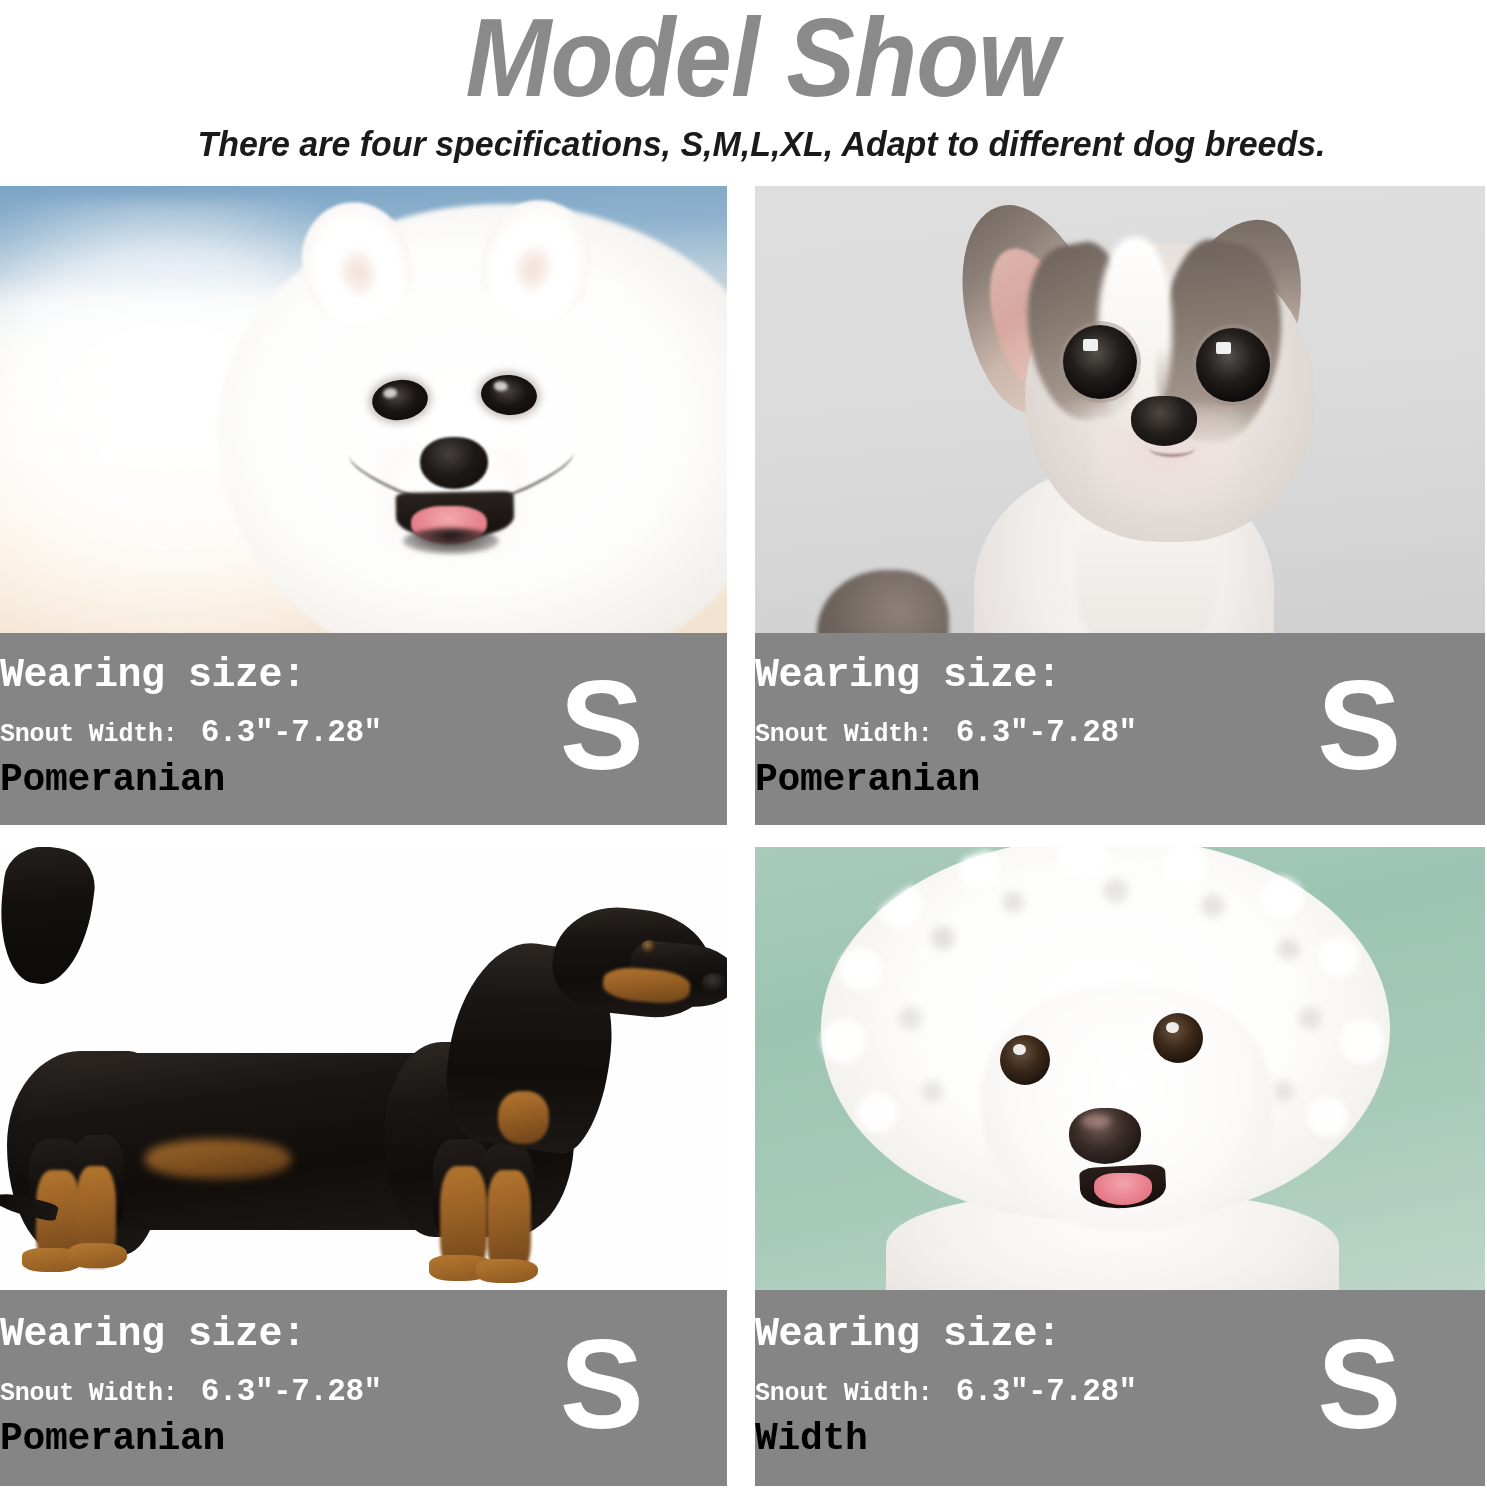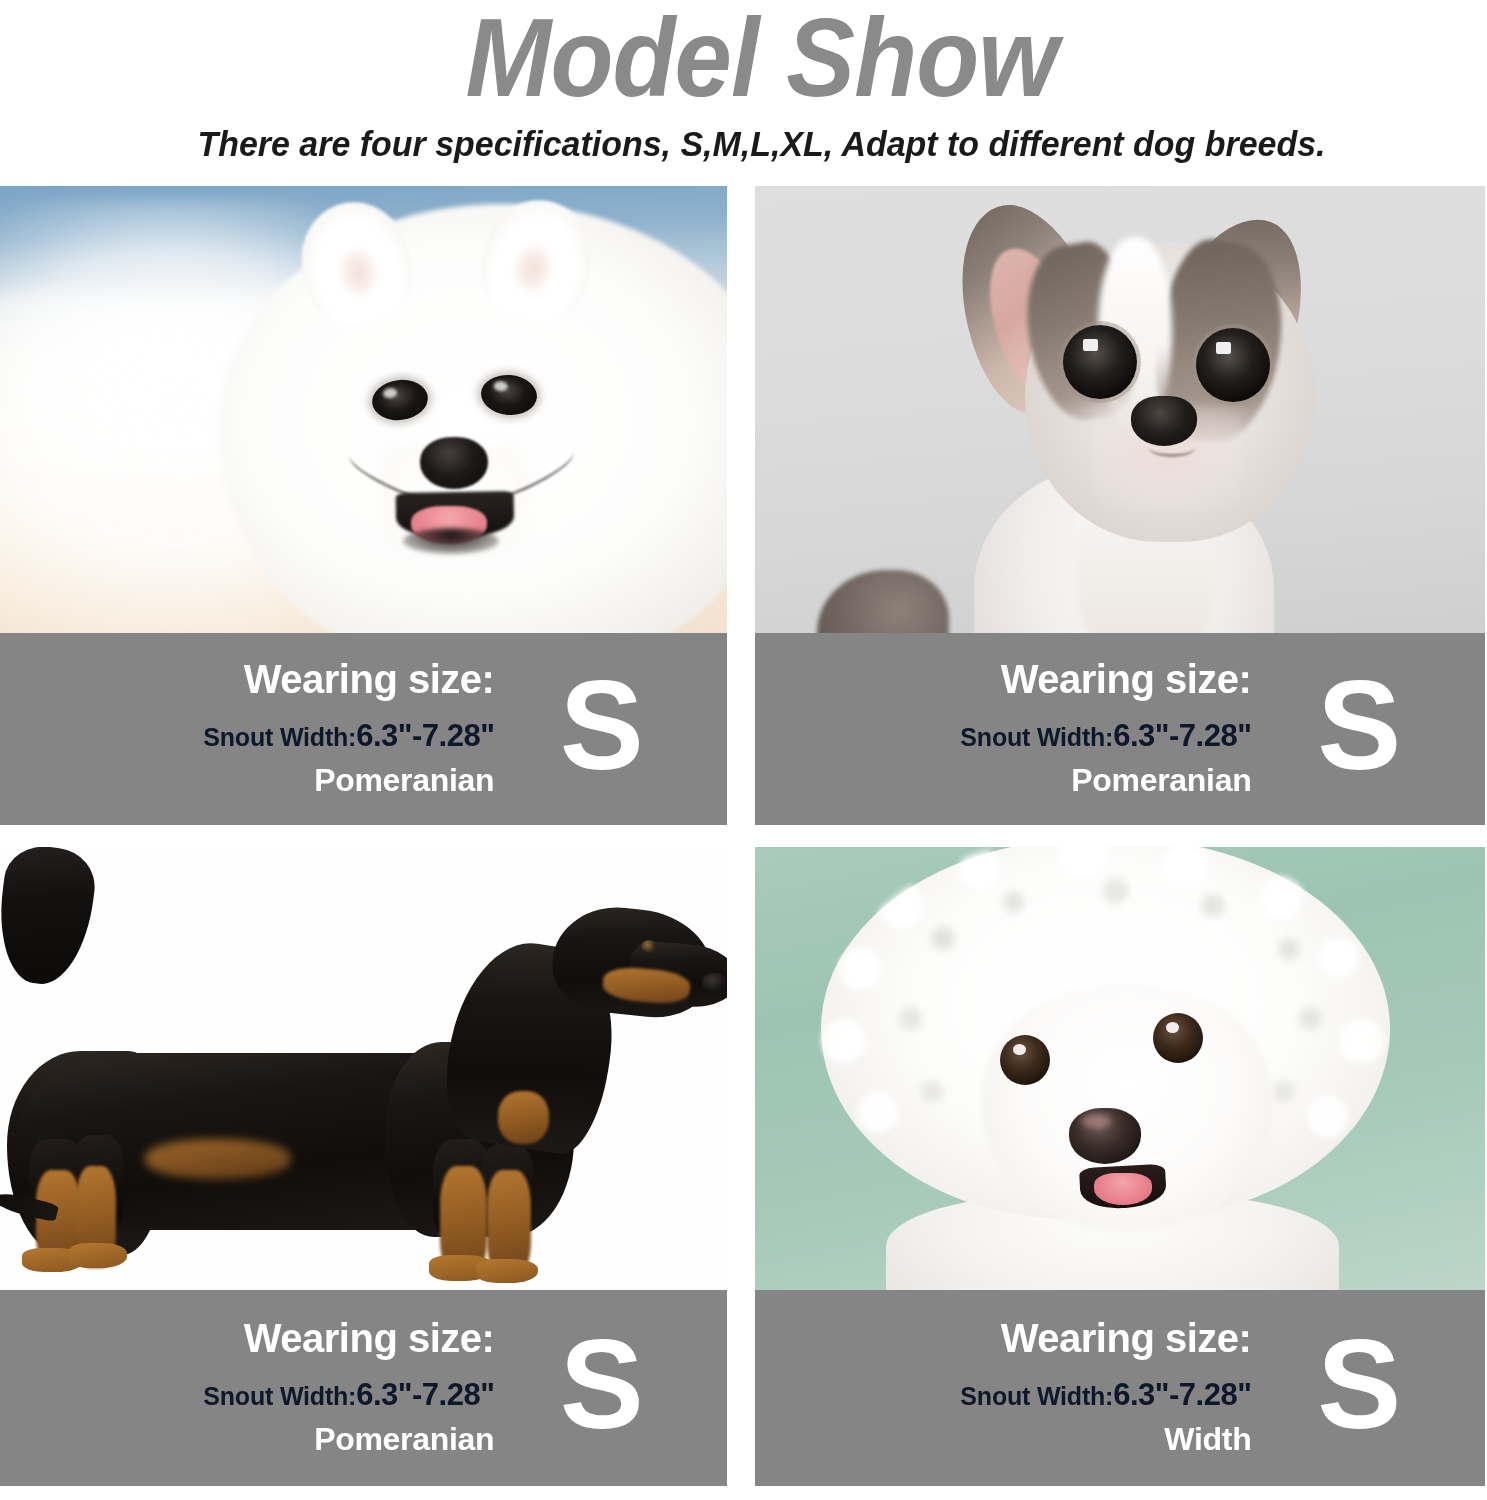--- a/index.html
+++ b/index.html
@@ -73,46 +73,47 @@
   .card.row2 .caption { height: 196px; }
 
   .caption-text {
     position: absolute;
     left: 0;
     top: 0;
     width: 68%;
     height: 100%;
     display: flex;
     flex-direction: column;
-    align-items: flex-end;
+    align-items: flex-start;
     justify-content: center;
     padding-bottom: 4px;
+    font-family: Liberation Mono, monospace;
   }
 
   .wearing-size {
     color: #ffffff;
     font-size: 40px;
     font-weight: bold;
     line-height: 1.15;
     letter-spacing: -0.5px;
   }
 
   .snout-row {
     display: flex;
     align-items: baseline;
-    gap: 0;
+    gap: 23px;
     margin-top: 16px;
-    color: #0f172a;
+    color: #ffffff;
   }
   .snout-label { font-size: 25px; font-weight: bold; letter-spacing: -0.2px; }
   .snout-value { font-size: 31px; font-weight: bold; letter-spacing: -0.5px; }
 
   .breed-name {
-    color: #ffffff;
-    font-size: 32px;
+    color: #000000;
+    font-size: 38px;
     font-weight: bold;
     margin-top: 8px;
     letter-spacing: -0.3px;
   }
 
   .size-letter {
     position: absolute;
     right: 0;
     top: 0;
     width: 32%;

